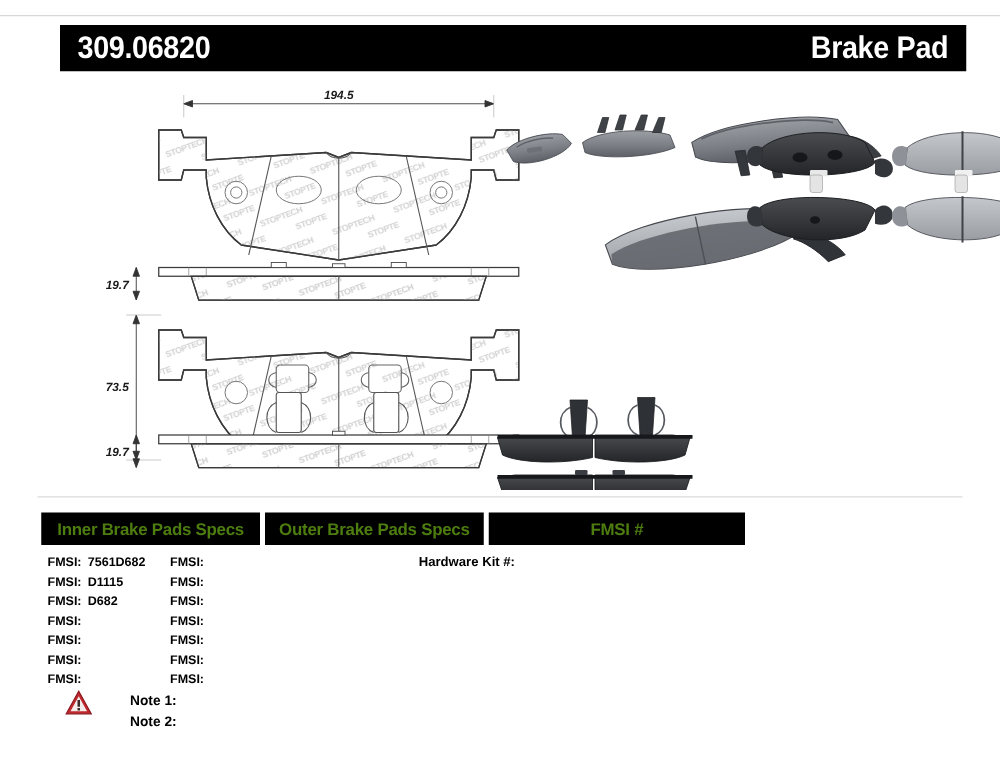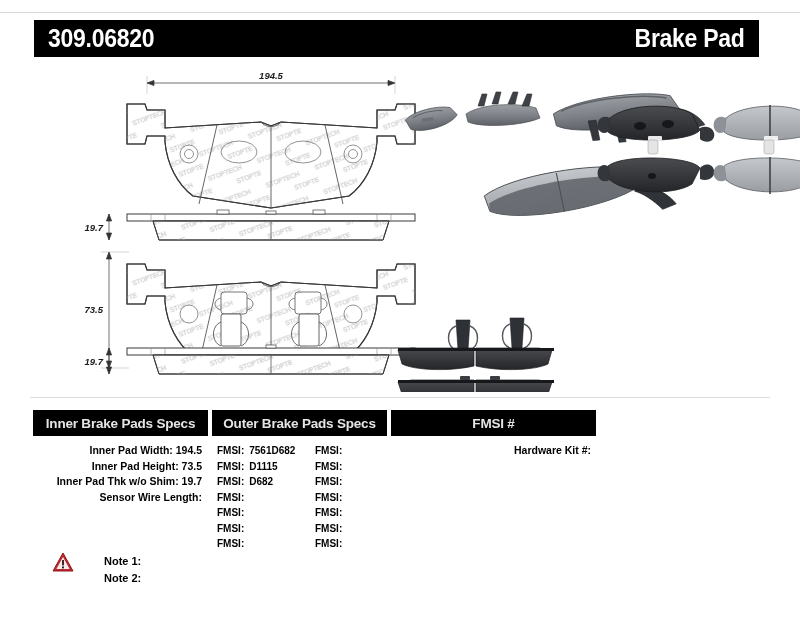--- a/index.html
+++ b/index.html
@@ -22,21 +22,21 @@
     left: 0;
     top: 12px;
     width: 800px;
     height: 1px;
     background: #d8d8d8;
   }
 
   
   .header-bar {
     position: absolute;
-    left: 34px;
+    left: 48px;
     top: 20px;
     width: 725px;
     height: 37px;
     background: #000000;
     display: flex;
     align-items: center;
     justify-content: space-between;
     padding: 0 14px;
     box-sizing: border-box;
   }
@@ -90,21 +90,21 @@
     top: 410px;
     width: 733px;
   }
   .thead {
     display: flex;
     gap: 4px;
     height: 26px;
   }
   .th {
     background: #000000;
-    color: #e5e5e5;
+    color: #4d7c0f;
     font-size: 13.5px;
     font-weight: bold;
     display: flex;
     align-items: center;
     justify-content: center;
     letter-spacing: -0.2px;
     box-sizing: border-box;
   }
   .th-inner  { width: 175px; }
   .th-outer  { width: 175px; }
@@ -465,26 +465,20 @@
 <div class="spec-table">
 
   <div class="thead">
     <div class="th th-inner">Inner Brake Pads Specs</div>
     <div class="th th-outer">Outer Brake Pads Specs</div>
     <div class="th th-fmsi">FMSI #</div>
   </div>
 
   <div class="tbody">
 
-    <div class="col-inner">
-      <div class="spec-line">Inner Pad Width: 194.5</div>
-      <div class="spec-line">Inner Pad Height: 73.5</div>
-      <div class="spec-line">Inner Pad Thk w/o Shim: 19.7</div>
-      <div class="spec-line">Sensor Wire Length:</div>
-    </div>
 
 
     <div class="col-fmsi">
       <div class="fmsi-sub">
         <div class="fmsi-line"><span>FMSI:</span><span class="fmsi-val">7561D682</span></div>
         <div class="fmsi-line"><span>FMSI:</span><span class="fmsi-val">D1115</span></div>
         <div class="fmsi-line"><span>FMSI:</span><span class="fmsi-val">D682</span></div>
         <div class="fmsi-line"><span>FMSI:</span><span class="fmsi-val"></span></div>
         <div class="fmsi-line"><span>FMSI:</span><span class="fmsi-val"></span></div>
         <div class="fmsi-line"><span>FMSI:</span><span class="fmsi-val"></span></div>

